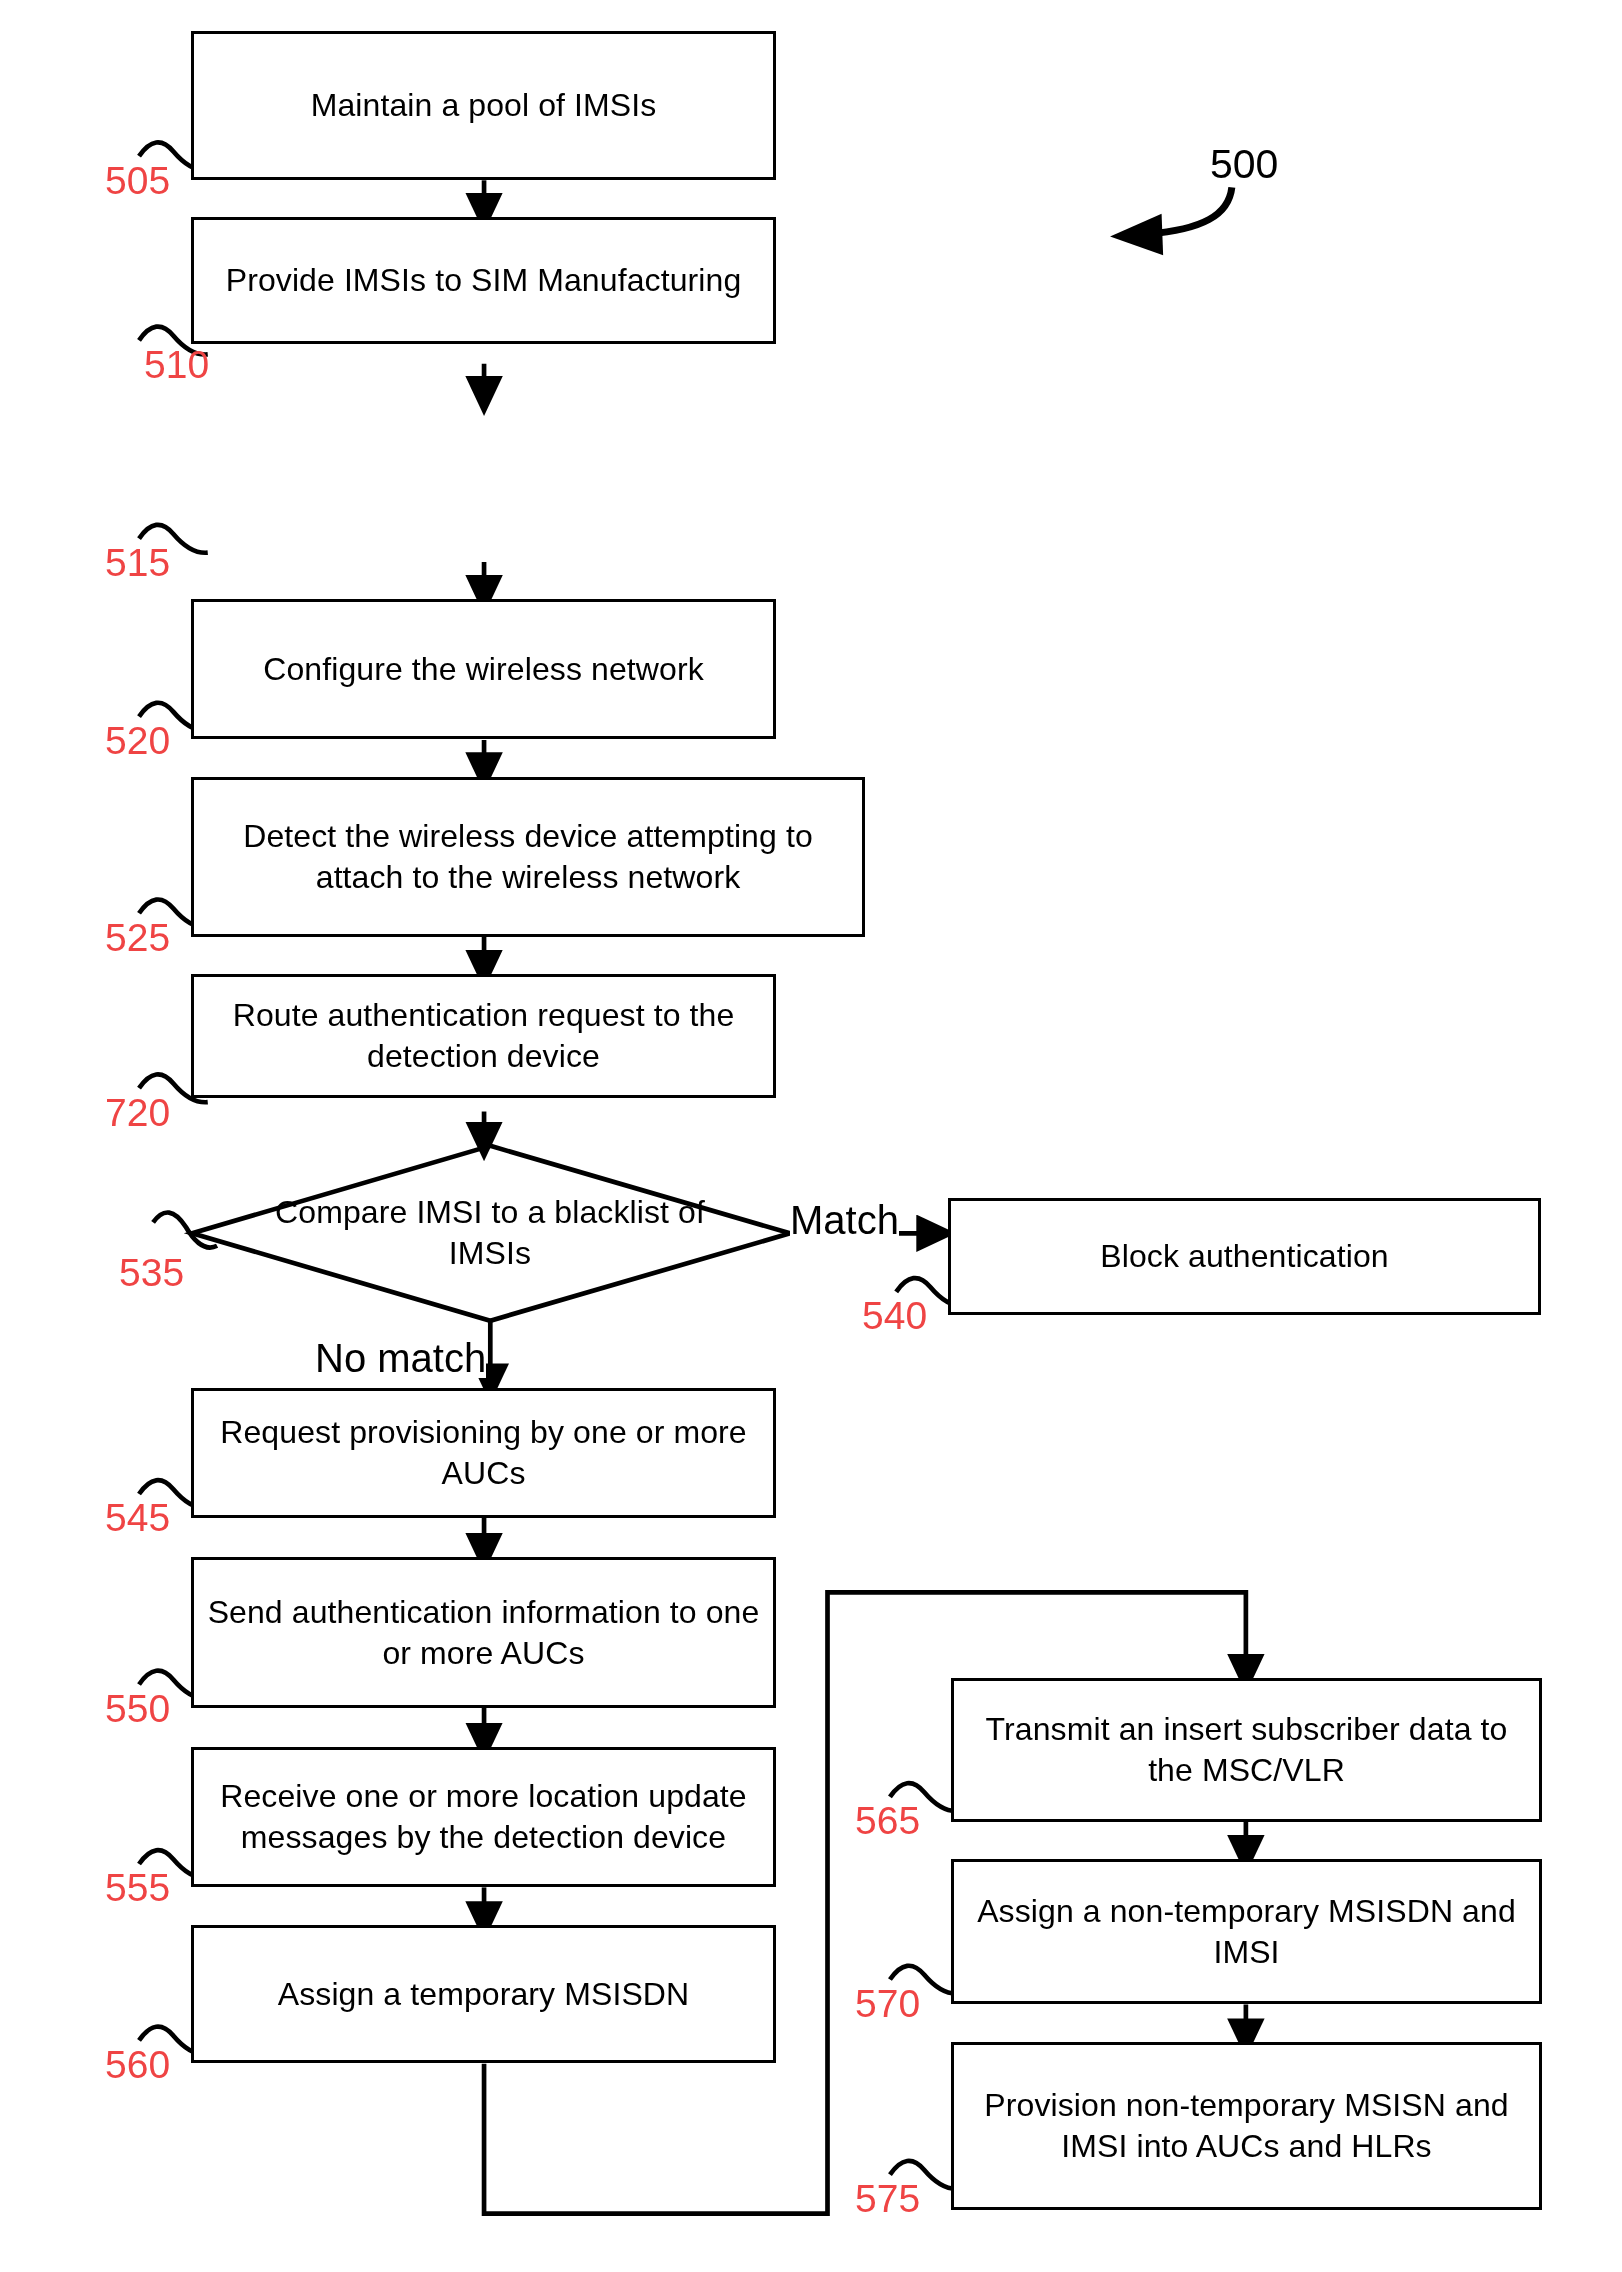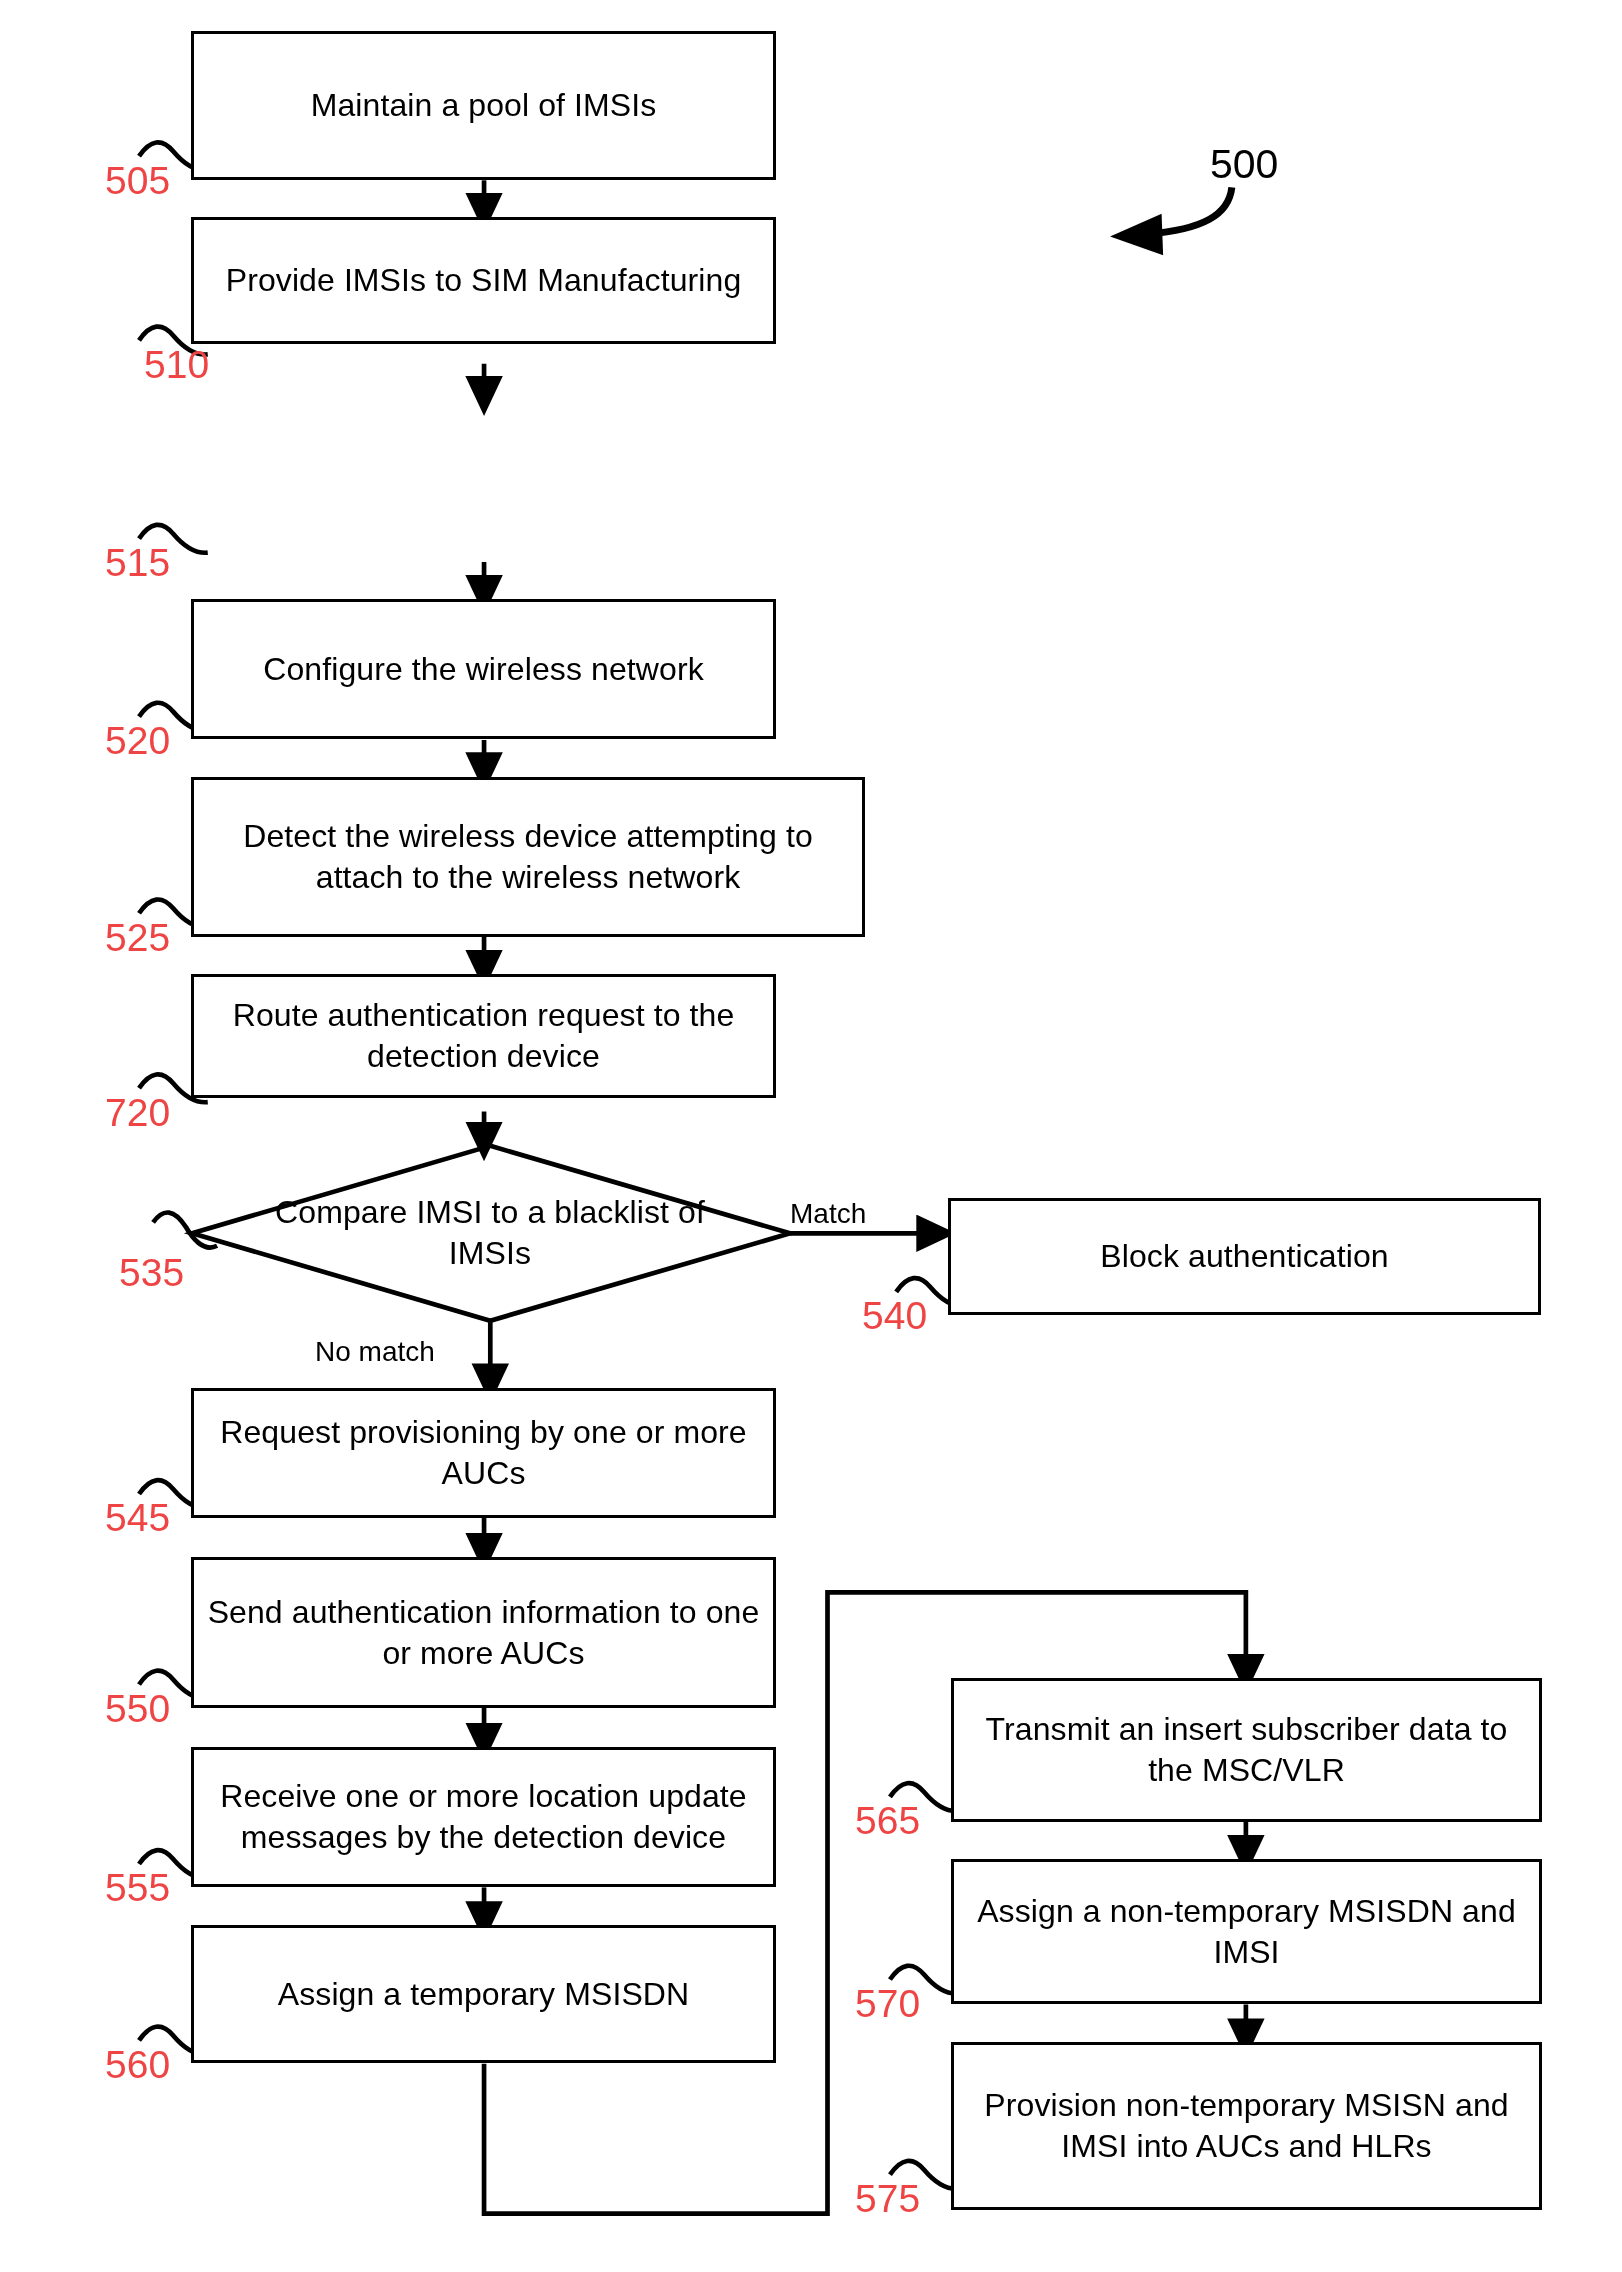--- a/index.html
+++ b/index.html
@@ -49,21 +49,21 @@
     position: absolute;
     color: #ef4444;
     font-size: 39px;
     line-height: 1;
     z-index: 5;
     white-space: nowrap;
   }
   .edge-label {
     position: absolute;
     color: #000000;
-    font-size: 28px;
+    font-size: 40px;
     line-height: 1;
     z-index: 5;
     white-space: nowrap;
     background: #ffffff;
   }
   .figtag {
     position: absolute;
     color: #000000;
     font-size: 41px;
     line-height: 1;

